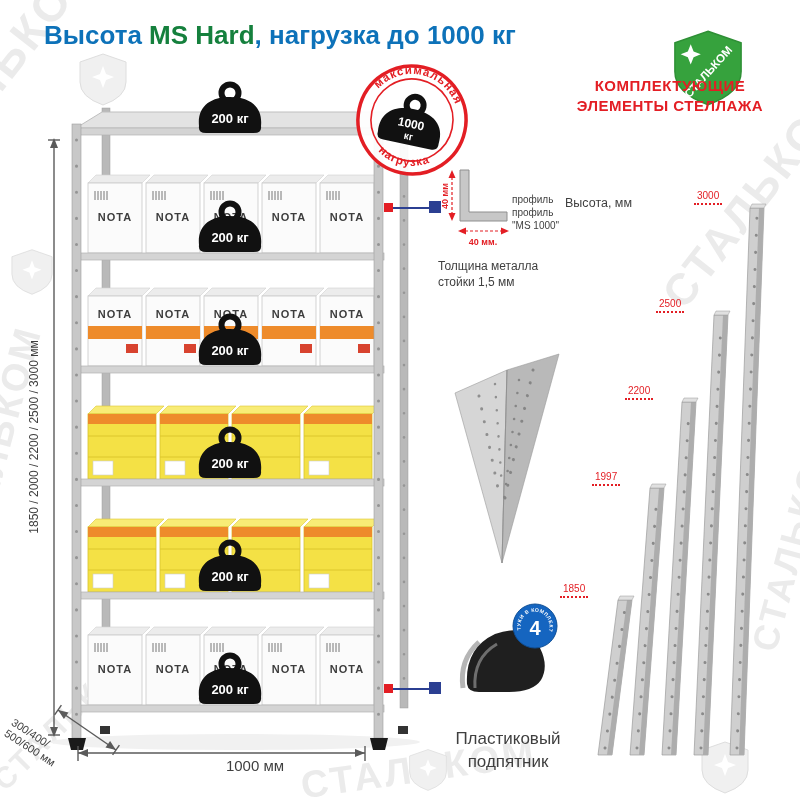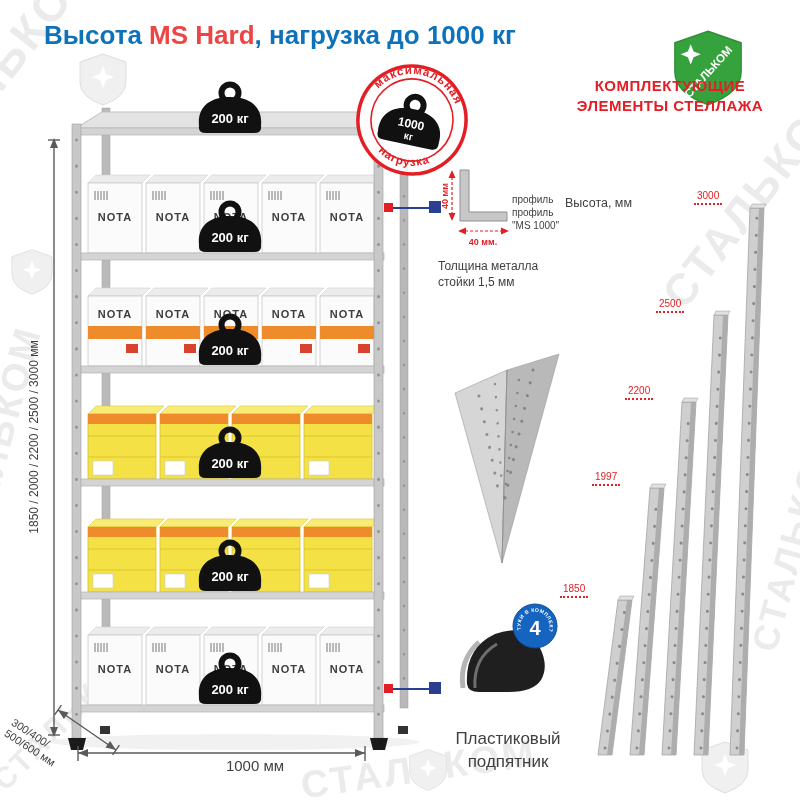--- a/index.html
+++ b/index.html
@@ -1,21 +1,21 @@
 <!DOCTYPE html>
 <html><head>
 <meta charset="utf-8">
 <style>
 *{margin:0;padding:0;box-sizing:border-box}
 body{font-family:"Liberation Sans",sans-serif;background:#fff}
 #canvas{position:relative;width:800px;height:800px;background:#fff;overflow:hidden}
 .wm{position:absolute;color:#ebebeb;font-weight:bold;white-space:nowrap;z-index:0;letter-spacing:3px}
 .shield{position:absolute;z-index:0}
 .title{position:absolute;left:44px;top:20px;font-size:26px;font-weight:bold;color:#0d72b9;z-index:3}
-.title .hl{color:#ef4444}
+.title .hl{color:#15803d}
 .abs-svg{position:absolute}
 .red-sq{position:absolute;width:9px;height:9px;background:#e31e24;z-index:4}
 .blue-sq{position:absolute;width:12px;height:12px;background:#2b3f92;z-index:4}
 .conn{position:absolute;height:0;border-top:2px solid #2b3f92;z-index:3}
 .cap{position:absolute;color:#3f3f3f;z-index:3}
 .redcap{position:absolute;color:#e31e24;font-weight:normal;font-size:10px;z-index:4}
 .dotted-u{border-bottom:2px dotted #e31e24;padding:0 3px 2px}
 .heading{position:absolute;left:545px;top:76px;width:250px;color:#e31e24;font-weight:bold;text-align:center;font-size:15px;line-height:1.35;z-index:3;letter-spacing:.5px}
 .subheading{position:absolute;left:560px;top:160px;width:225px;color:#0d72b9;font-weight:bold;text-align:center;font-size:13px;z-index:3;letter-spacing:1px}
 text{font-family:"Liberation Sans",sans-serif}

